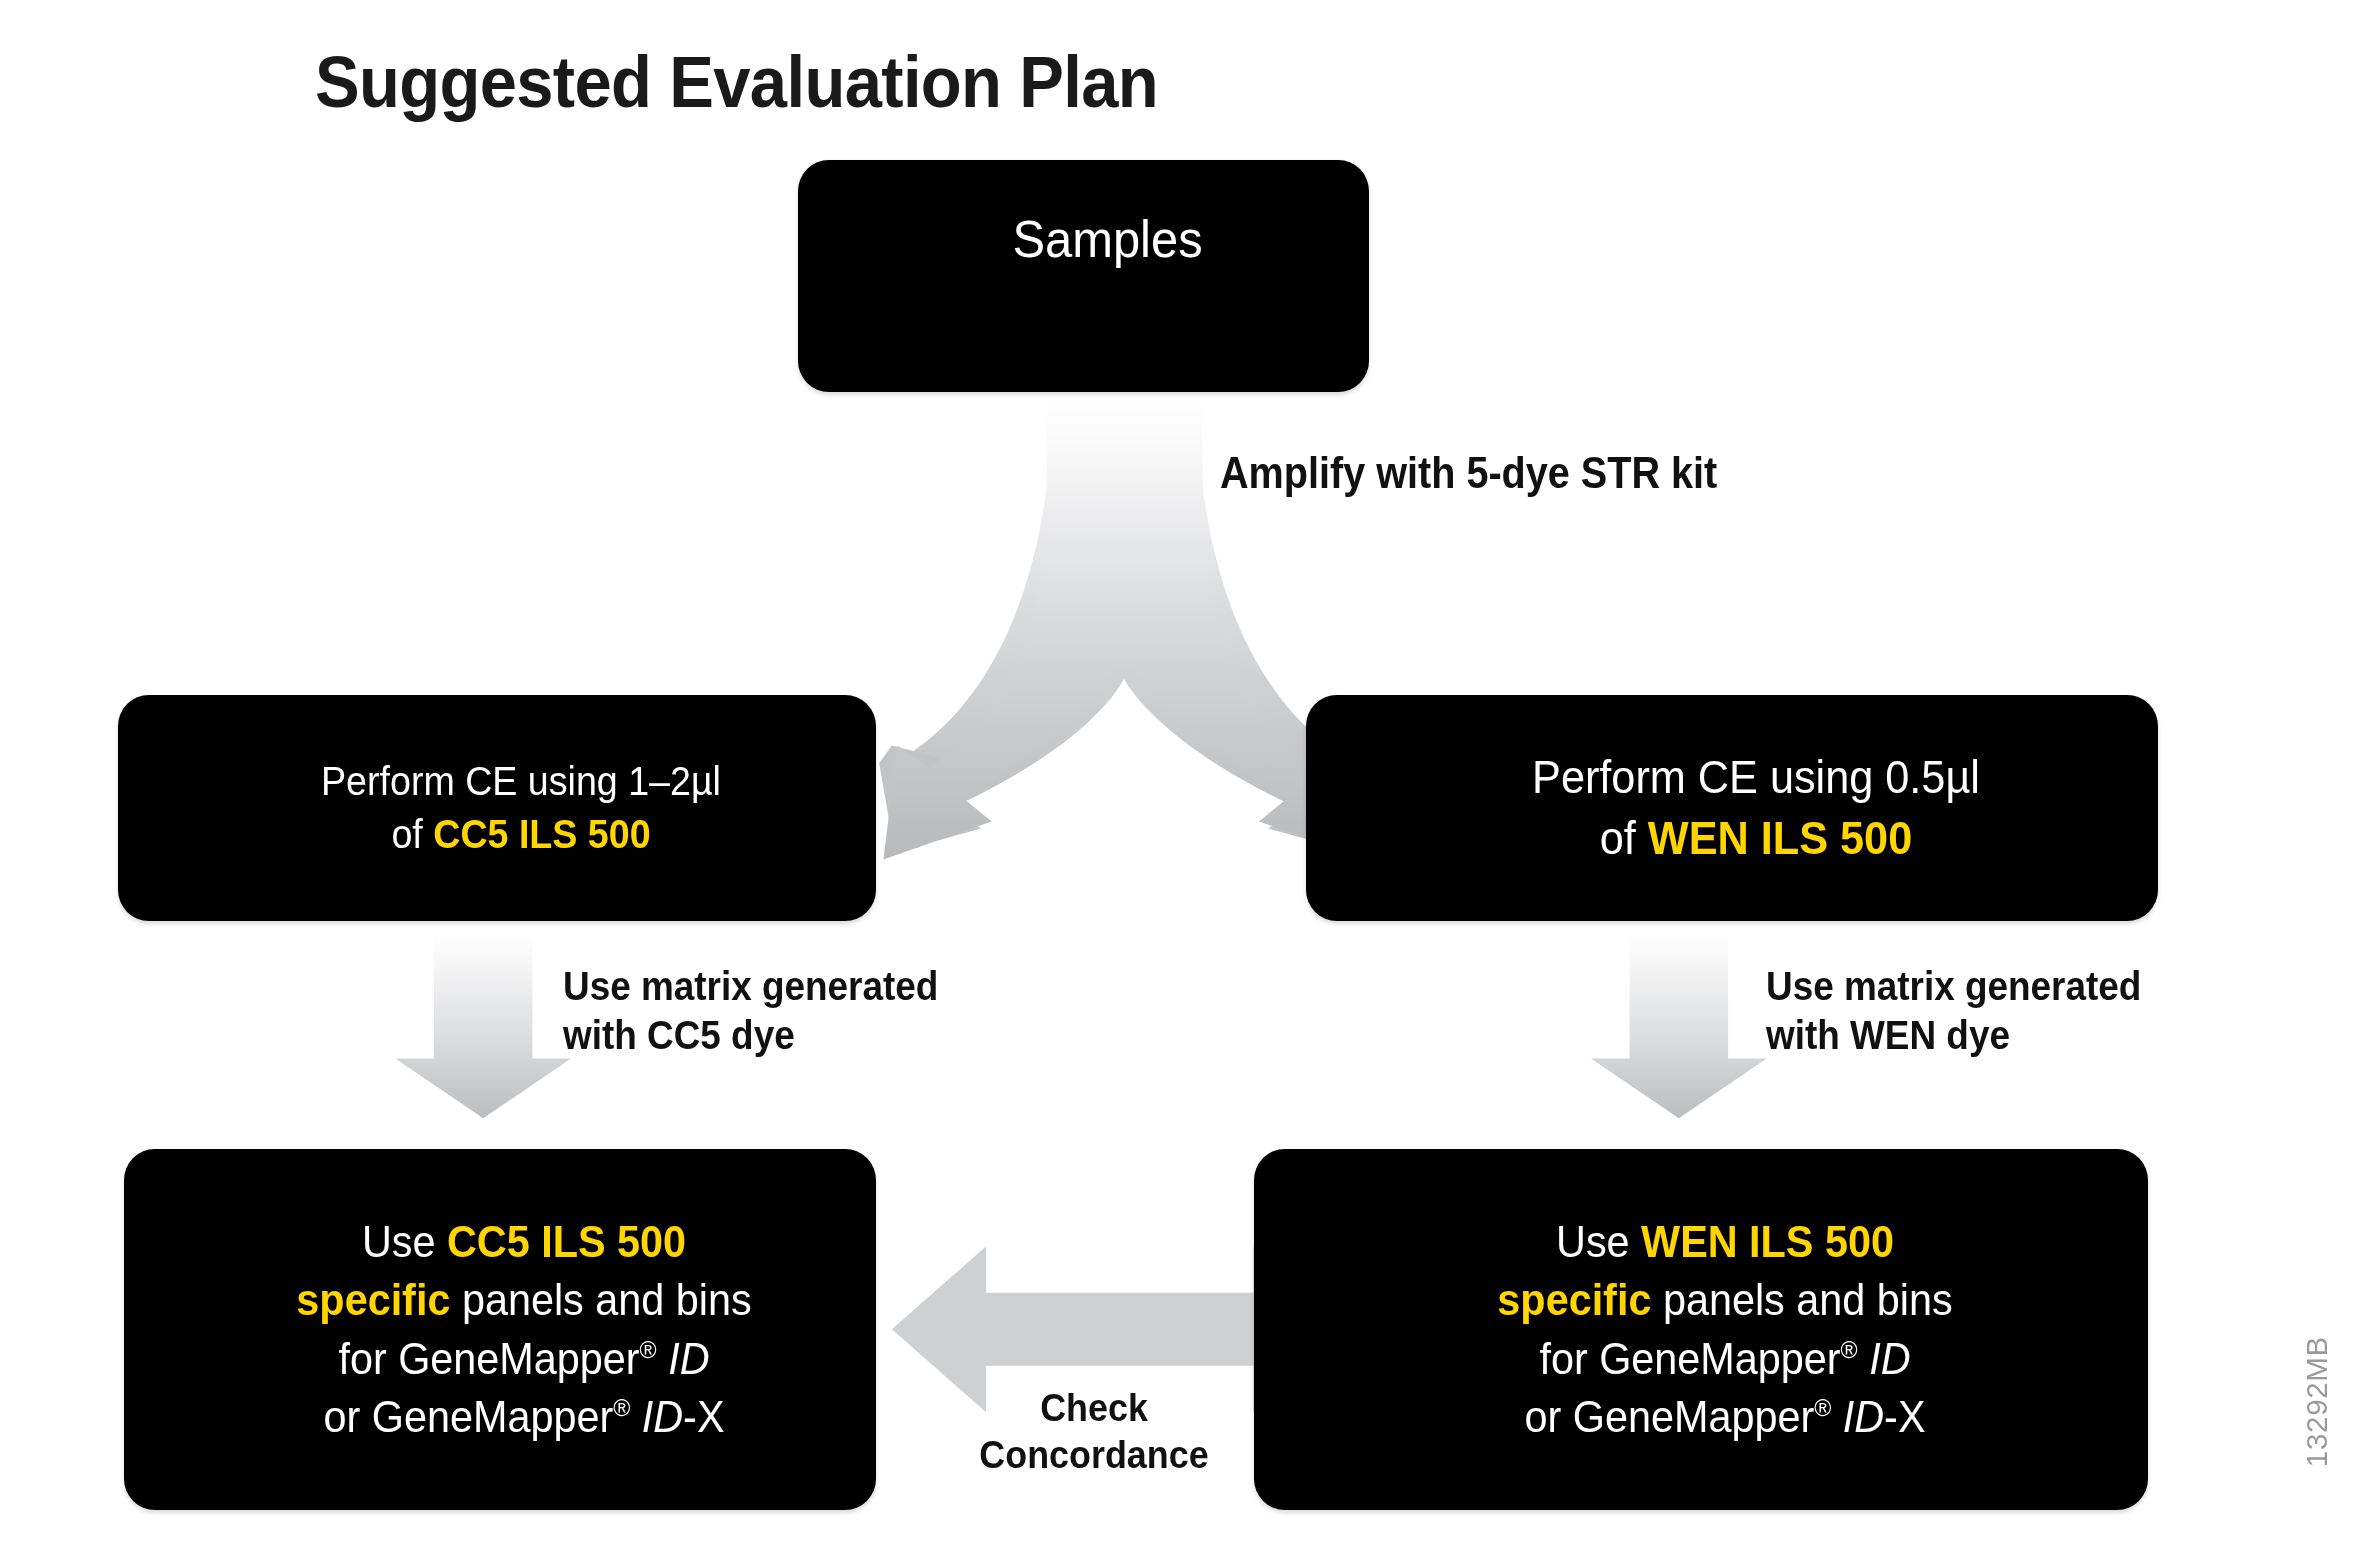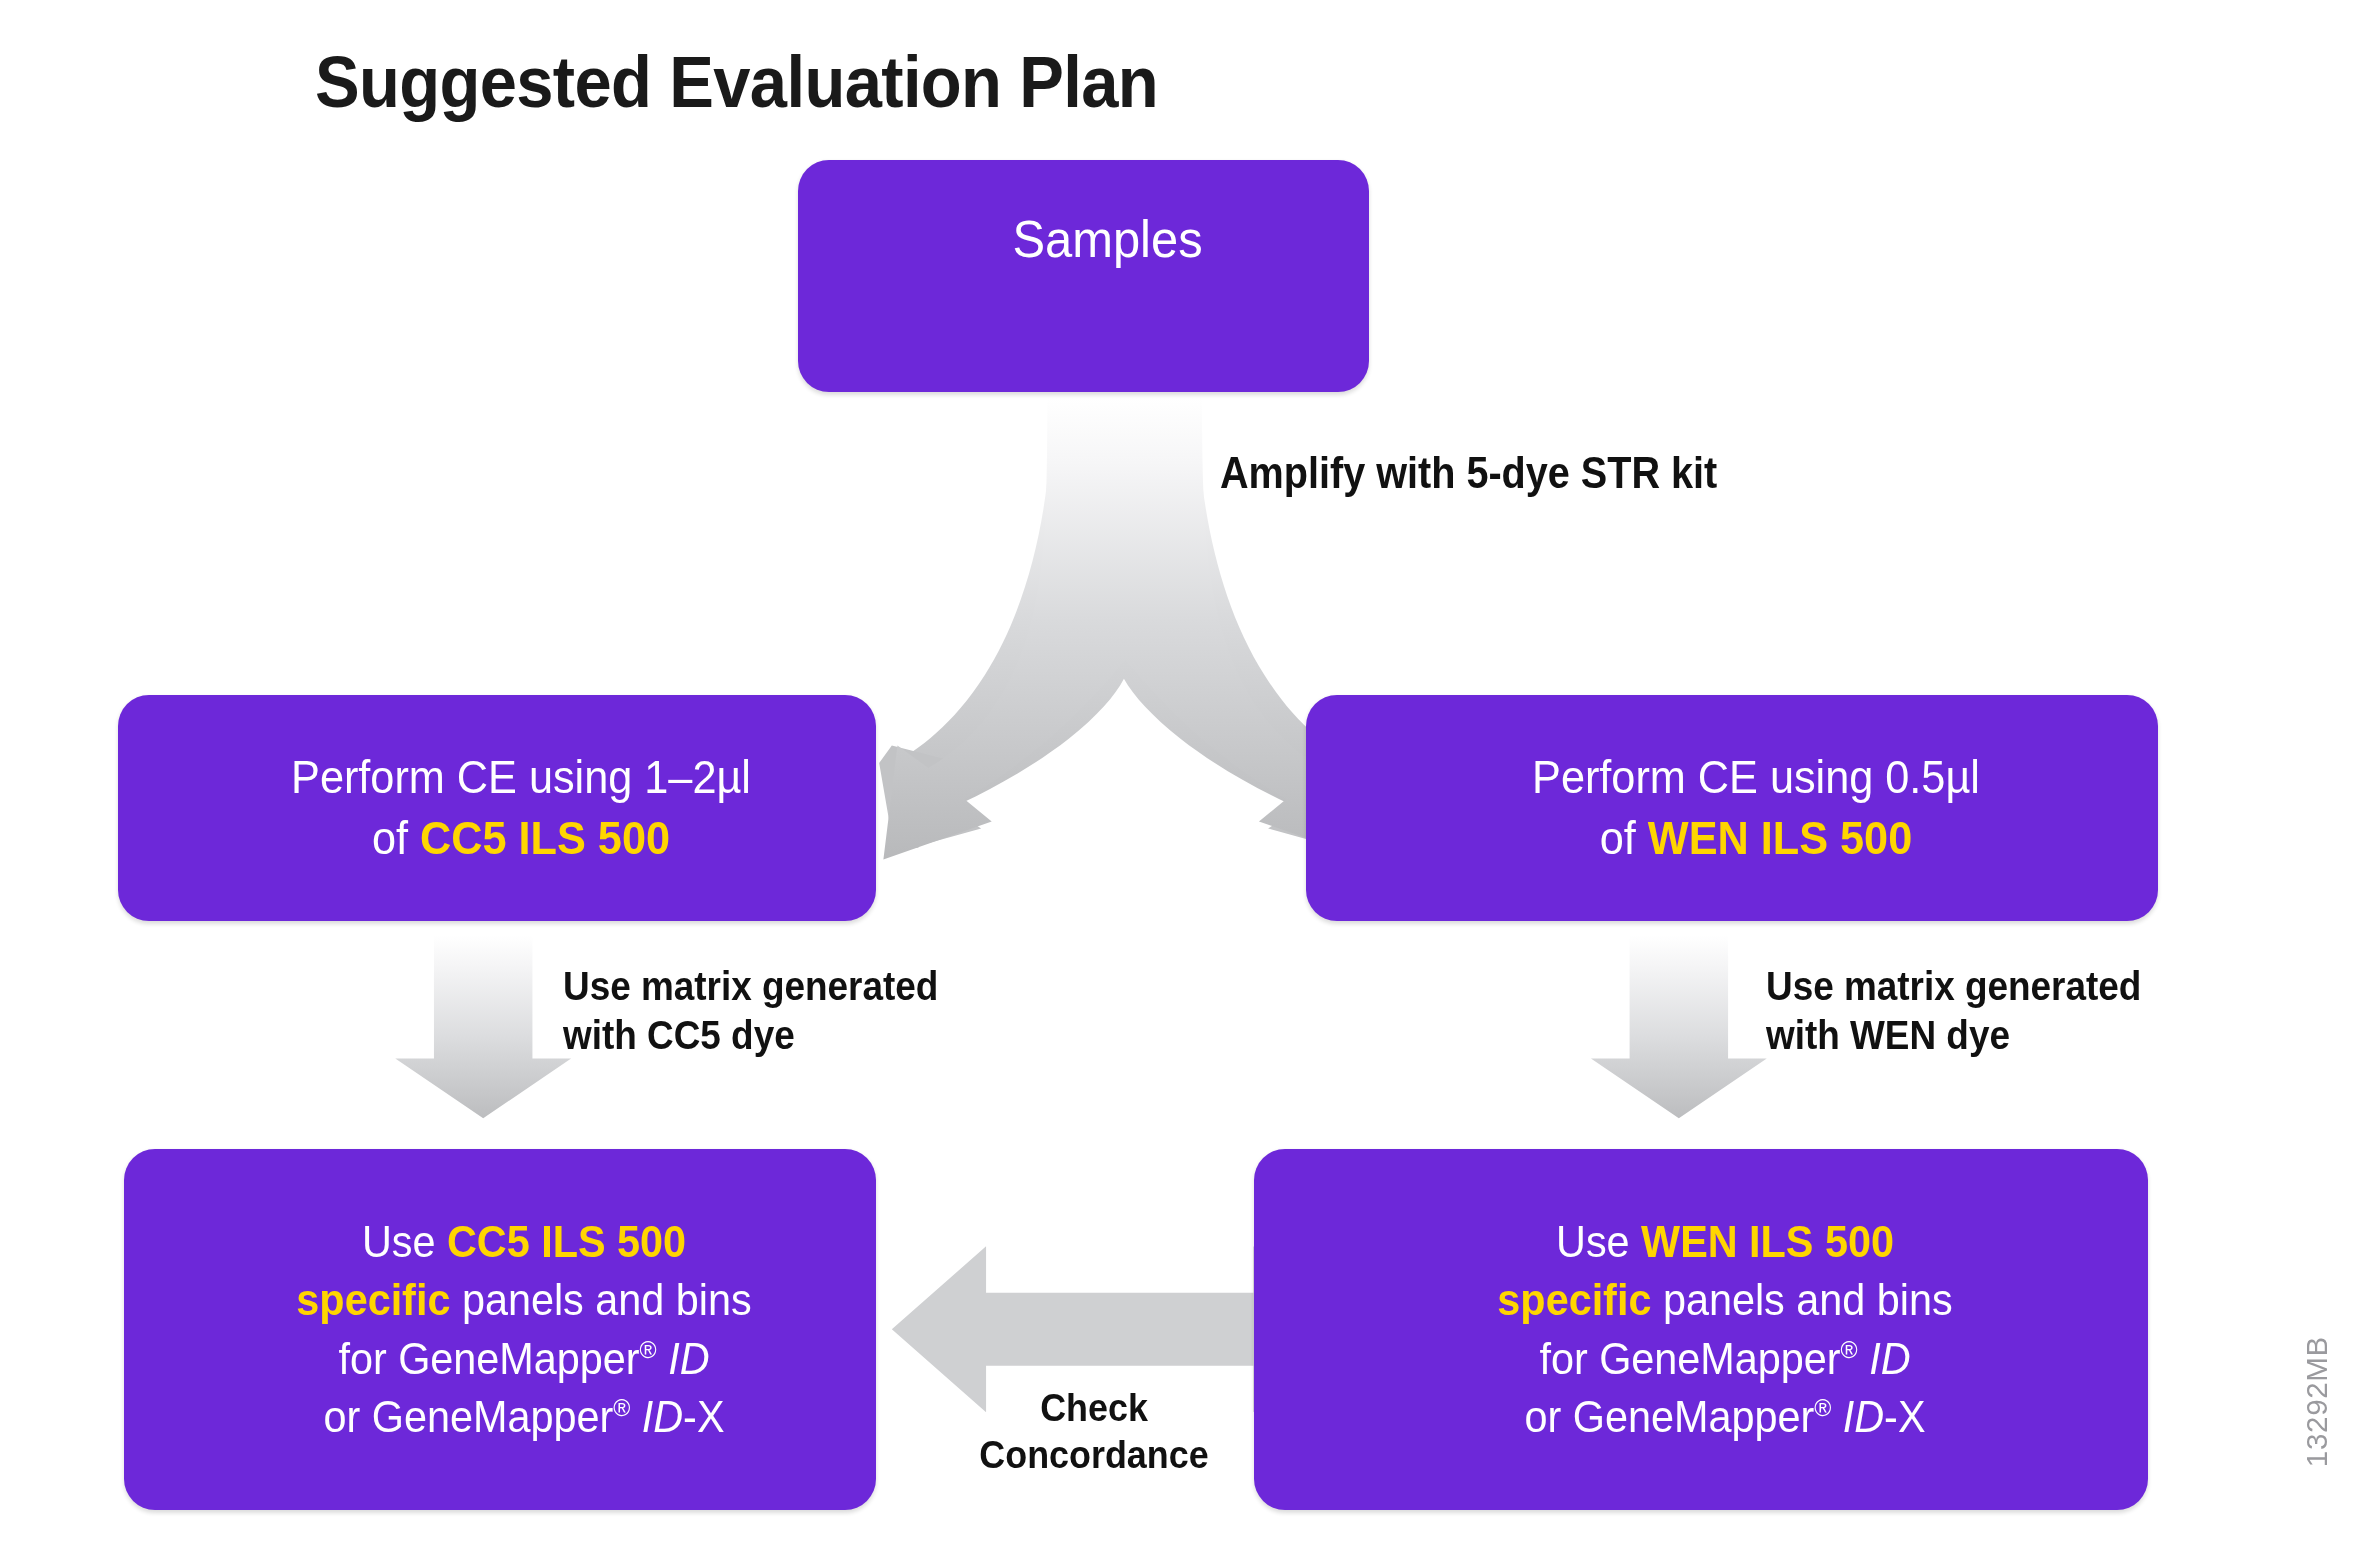--- a/index.html
+++ b/index.html
@@ -29,21 +29,21 @@
     color: #1a1a1a;
     letter-spacing: -0.7px;
     transform: scaleX(0.93);
     transform-origin: center top;
     white-space: nowrap;
   }
 
   
   .node-box {
     position: absolute;
-    background: #6d28d9;
+    background: #000000;
     border-radius: 31px;
     box-sizing: border-box;
     display: flex;
     align-items: center;
     justify-content: center;
     color: #ffffff;
     text-align: center;
     font-family: "Liberation Sans", sans-serif;
     font-weight: 400;
     line-height: 1.18;
@@ -58,21 +58,21 @@
 
   #box-samples {
     left: 798px; top: 160px; width: 571px; height: 232px;
     font-size: 52px;
     align-items: flex-start;
   }
   #box-samples .inner { padding-top: 49px; }
 
   #box-ce-left {
     left: 118px; top: 695px; width: 758px; height: 226px;
-    font-size: 46px;
+    font-size: 40px;
   }
   #box-ce-right {
     left: 1306px; top: 695px; width: 852px; height: 226px;
     font-size: 46px;
   }
   #box-result-left {
     left: 124px; top: 1149px; width: 752px; height: 361px;
     font-size: 44px;
   }
   #box-result-right {

